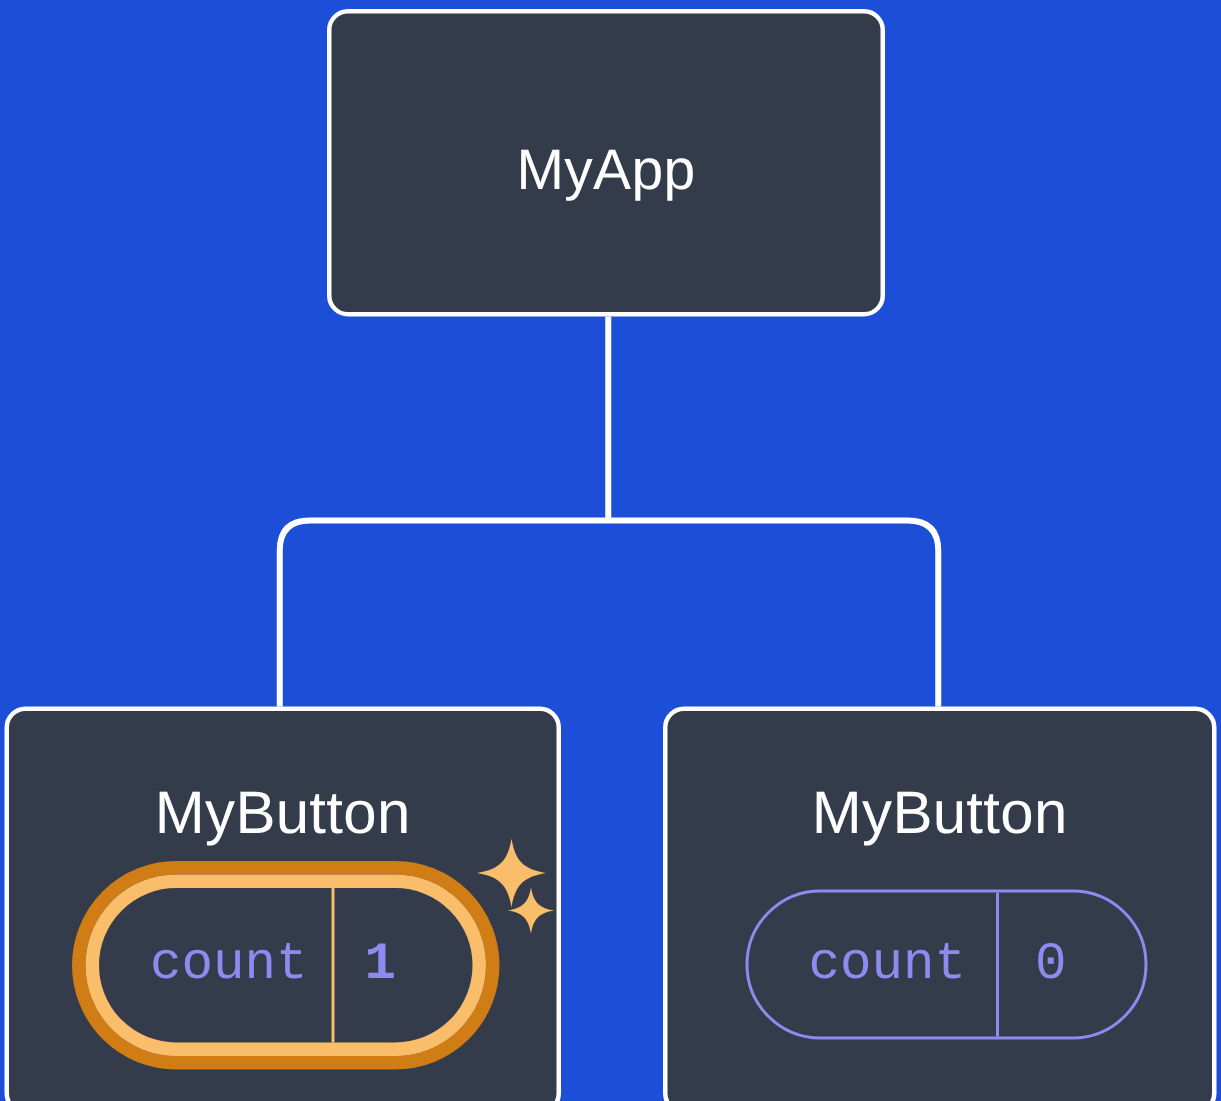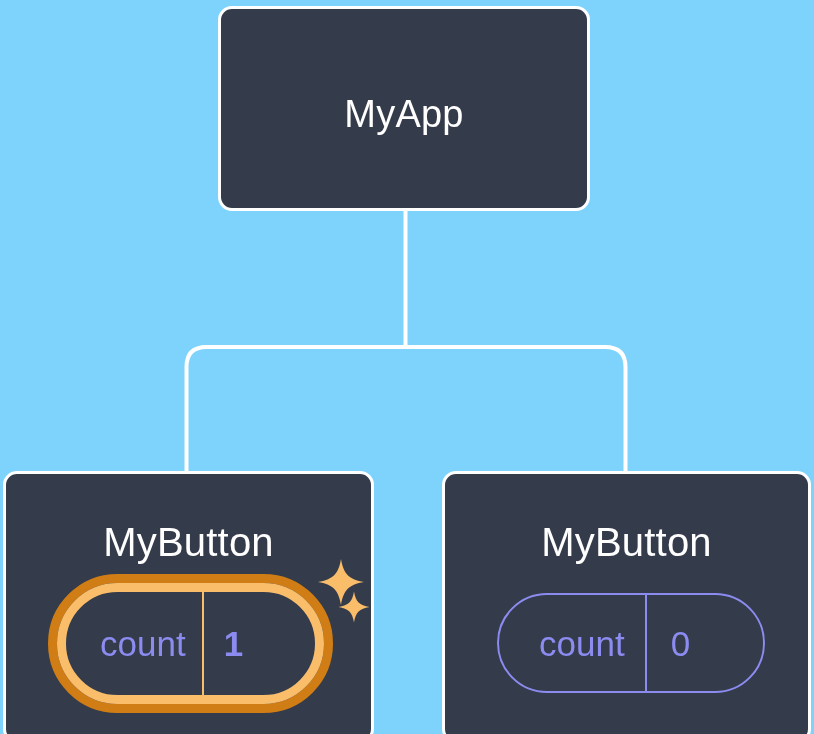--- a/index.html
+++ b/index.html
@@ -10,21 +10,21 @@
   }
   body {
     font-family: "Liberation Sans", sans-serif;
     -webkit-font-smoothing: antialiased;
   }
 
   #stage {
     position: relative;
     width: 814px;
     height: 734px;
-    background: #7dd3fc;
+    background: #1d4ed8;
     overflow: hidden;
   }
 
   
   #connectors {
     position: absolute;
     left: 0;
     top: 0;
     width: 814px;
     height: 734px;
@@ -102,20 +102,21 @@
 
   .pill-key,
   .pill-val {
     display: flex;
     align-items: center;
     justify-content: center;
     color: #8b8bf0;
     font-size: 35px;
     line-height: 1;
     box-sizing: border-box;
+    font-family: Liberation Mono, monospace;
   }
 
   .pill-key {
     flex: 0 0 auto;
     padding: 0 20px 0 40px;
   }
 
   .pill-val {
     flex: 0 0 auto;
     padding: 0 44px 0 24px;

